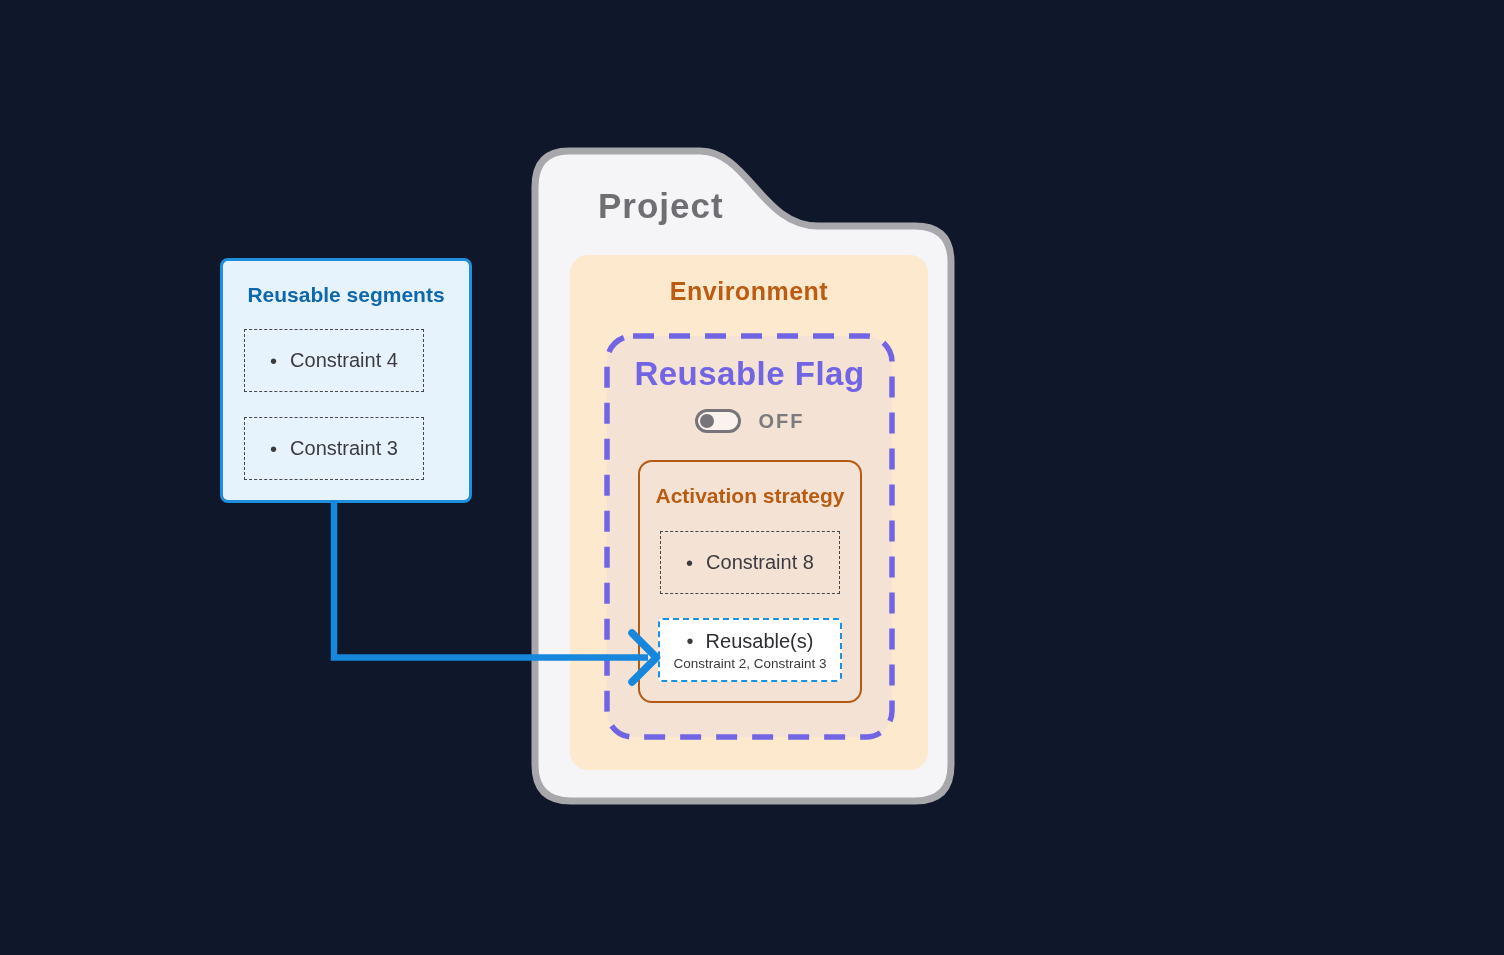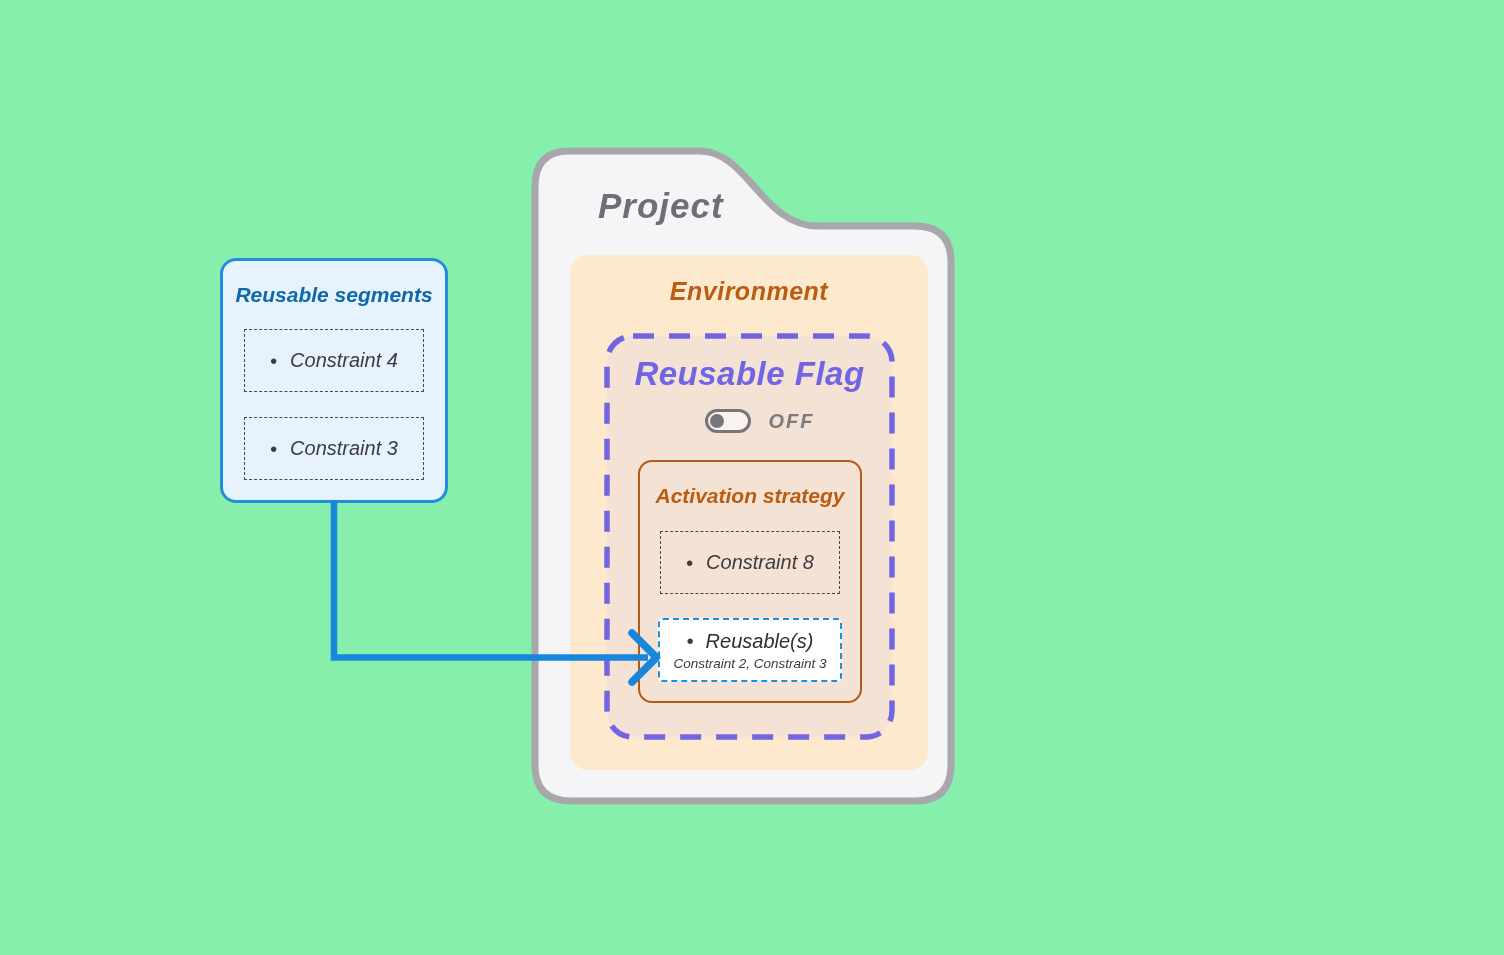--- a/index.html
+++ b/index.html
@@ -5,23 +5,22 @@
   html, body {
     margin: 0;
     padding: 0;
     background: #000000;
     font-family: "Liberation Sans", sans-serif;
   }
   .stage {
     position: relative;
     width: 1504px;
     height: 955px;
-    background: #86efac;
+    background: #0f172a;
     overflow: hidden;
-    font-style: italic;
   }
   svg.layer {
     position: absolute;
     left: 0;
     top: 0;
     pointer-events: none;
   }
 
   
   .project-title {
@@ -79,21 +78,21 @@
     text-align: center;
     font-size: 33px;
     font-weight: bold;
     letter-spacing: 0.5px;
     color: #7165e3;
   }
 
   
   .toggle-row {
     position: absolute;
-    left: 10px;
+    left: 0;
     top: 76px;
     width: 100%;
     display: flex;
     align-items: center;
     justify-content: center;
     gap: 18px;
     text-align: right;
   }
   .toggle-track {
     position: relative;
@@ -190,25 +189,25 @@
     margin-top: 3px;
     font-size: 13.5px;
     color: #3a3a3e;
   }
 
   
   .reusable-box {
     position: absolute;
     left: 220px;
     top: 258px;
-    width: 228px;
+    width: 252px;
     height: 245px;
     background: #e7f3fc;
     border: 3px solid #1e8edd;
-    border-radius: 16px;
+    border-radius: 8px;
     box-sizing: border-box;
     z-index: 1;
   }
   .reusable-title {
     position: absolute;
     left: 0;
     top: 22px;
     width: 100%;
     text-align: center;
     font-size: 21px;

